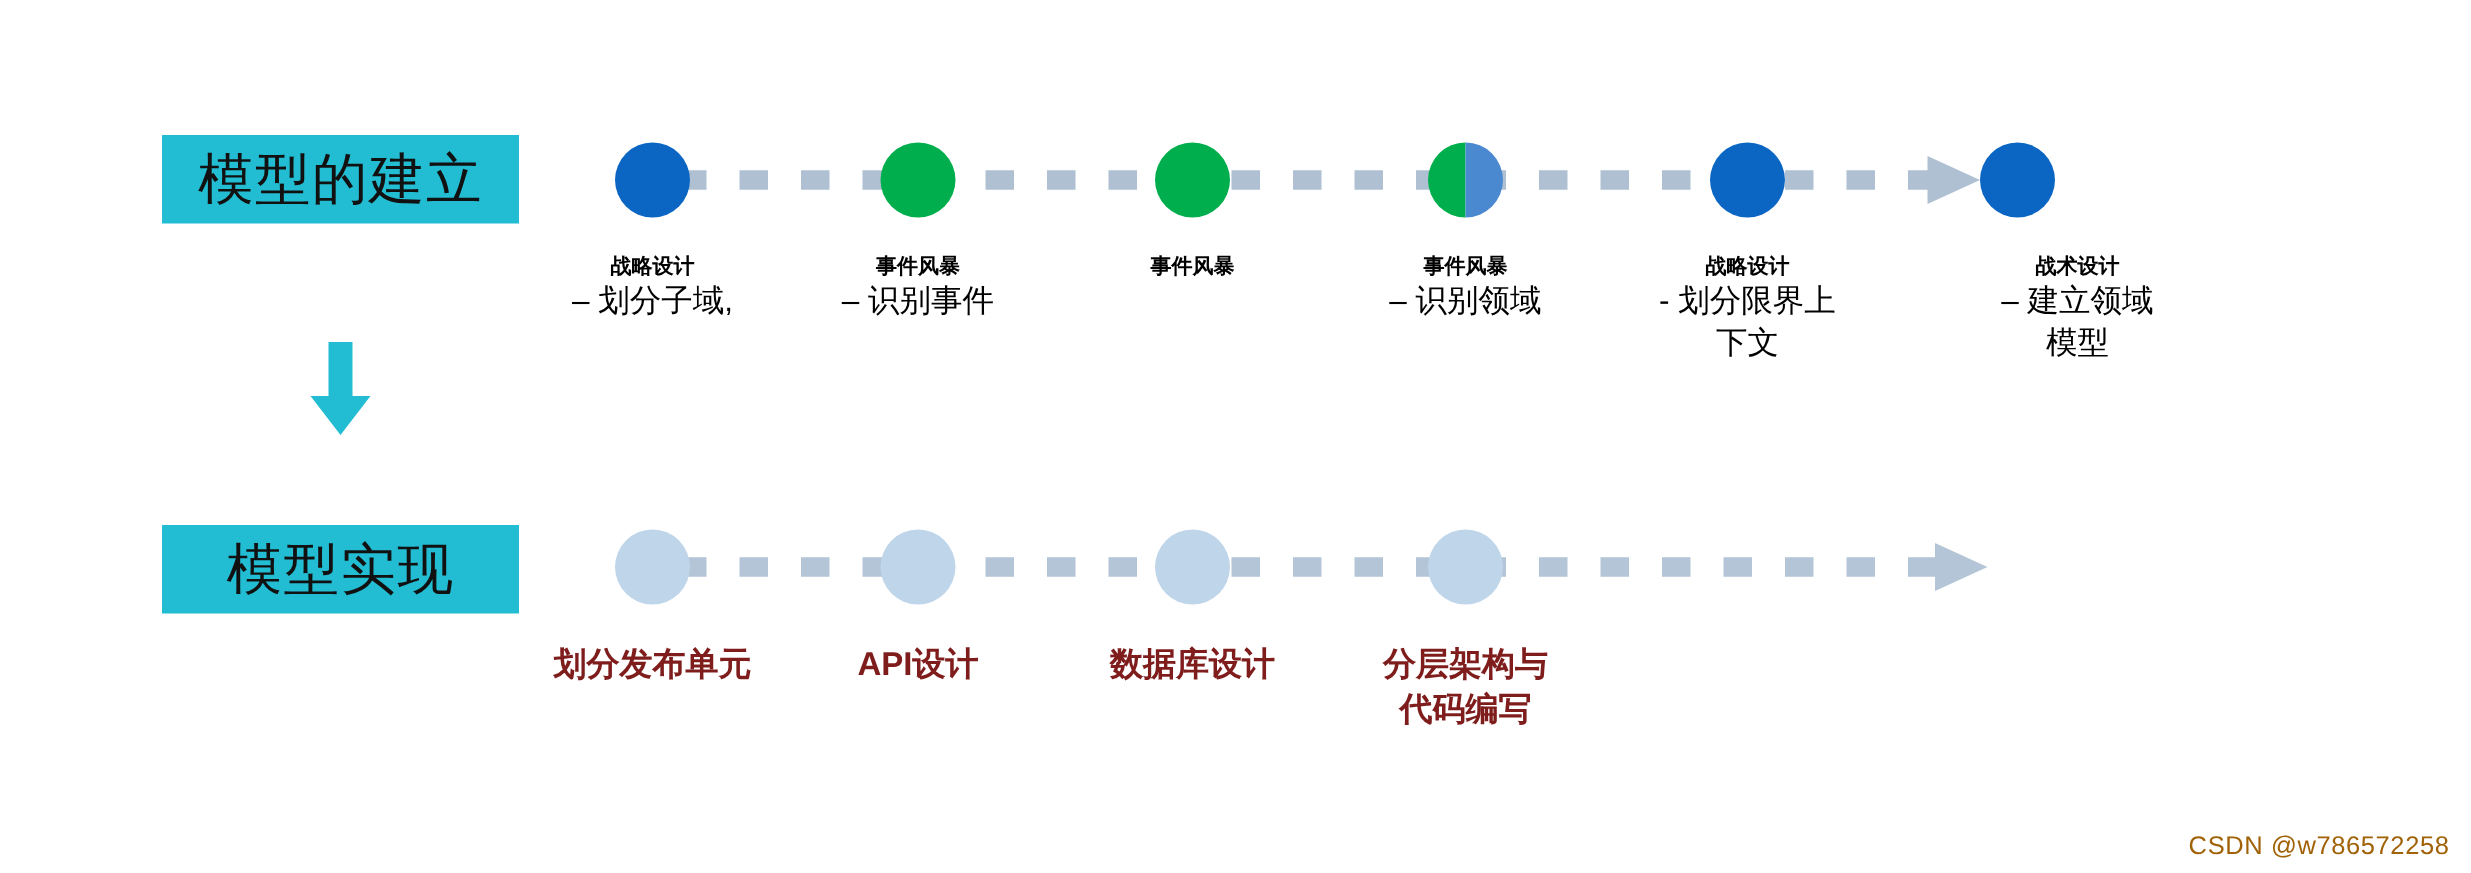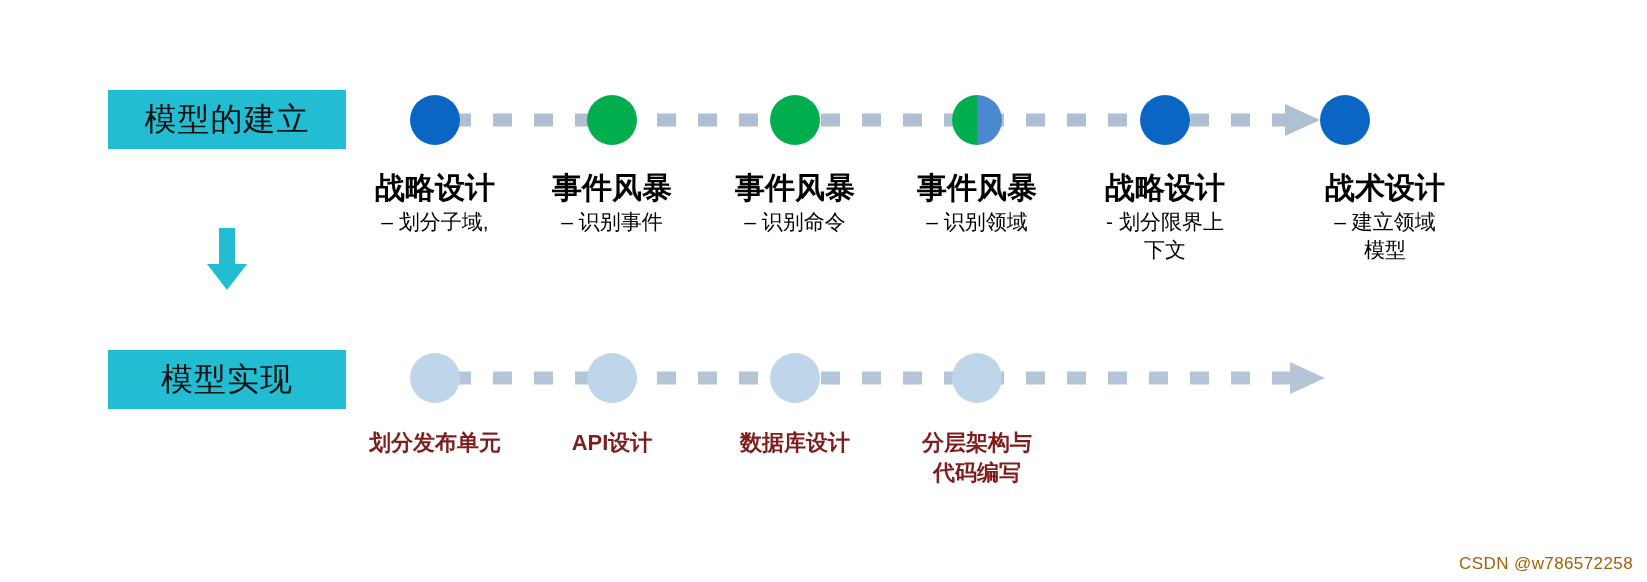--- a/index.html
+++ b/index.html
@@ -19,21 +19,21 @@
   }
 
   
   .section-box {
     position: absolute;
     background: #22BDD2;
     display: flex;
     align-items: center;
     justify-content: center;
     color: #111111;
-    font-size: 32px;
+    font-size: 37px;
     letter-spacing: 1px;
     font-weight: 400;
   }
   #section-box-build { left: 108px; top: 90px; width: 238px; height: 59px; }
   #section-box-impl   { left: 108px; top: 350px; width: 238px; height: 59px; }
 
   
   #down-arrow {
     position: absolute;
     left: 205px;
@@ -55,21 +55,21 @@
   
   .node-label {
     position: absolute;
     text-align: center;
     color: #000000;
     line-height: 1.34;
   }
   .node-label .title {
     display: block;
     font-weight: bold;
-    font-size: 30px;
+    font-size: 14px;
     white-space: nowrap;
   }
   .node-label .desc {
     display: block;
     font-weight: 400;
     font-size: 21px;
   }
   .row2-label {
     position: absolute;
     text-align: center;
@@ -146,21 +146,20 @@
     <span class="desc">– 划分子域,</span>
   </div>
 
   <div class="node-label" style="left:512px; top:168px; width:200px;">
     <span class="title">事件风暴</span>
     <span class="desc">– 识别事件</span>
   </div>
 
   <div class="node-label" style="left:695px; top:168px; width:200px;">
     <span class="title">事件风暴</span>
-    <span class="desc">– 识别命令</span>
   </div>
 
   <div class="node-label" style="left:877px; top:168px; width:200px;">
     <span class="title">事件风暴</span>
     <span class="desc">– 识别领域</span>
   </div>
 
   <div class="node-label" style="left:1062px; top:168px; width:206px;">
     <span class="title">战略设计</span>
     <span class="desc">- 划分限界上</span>

